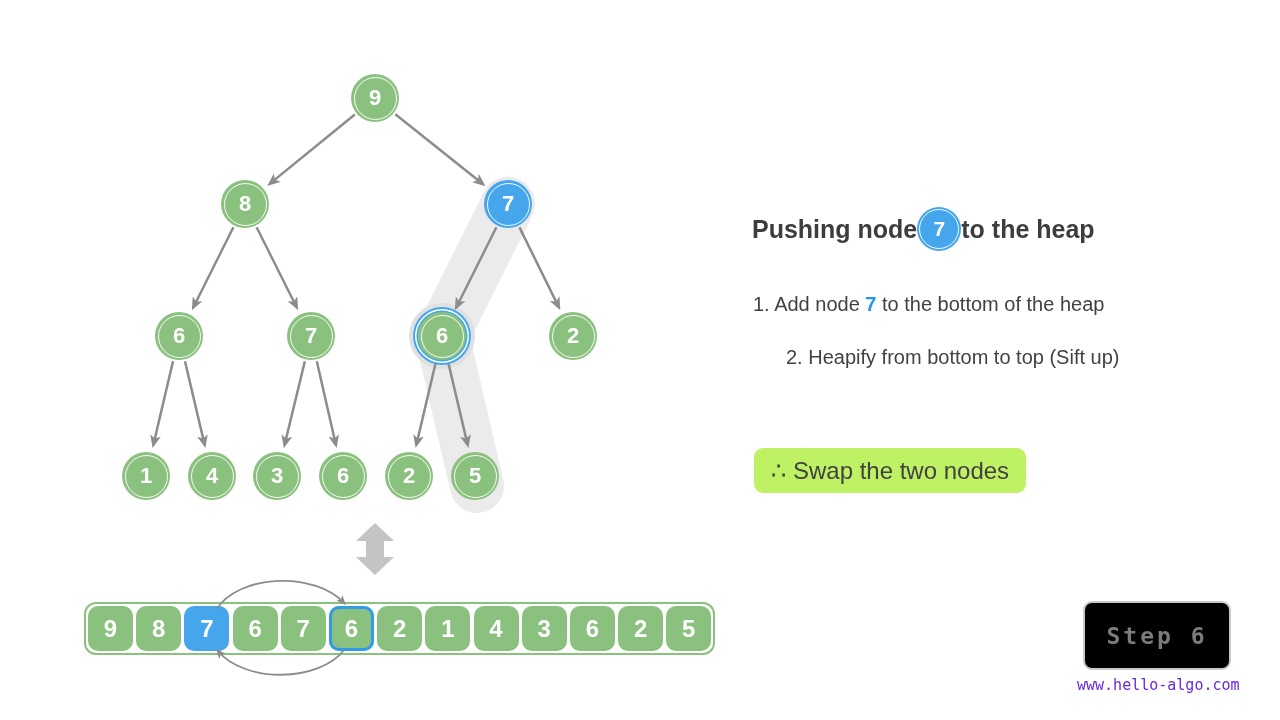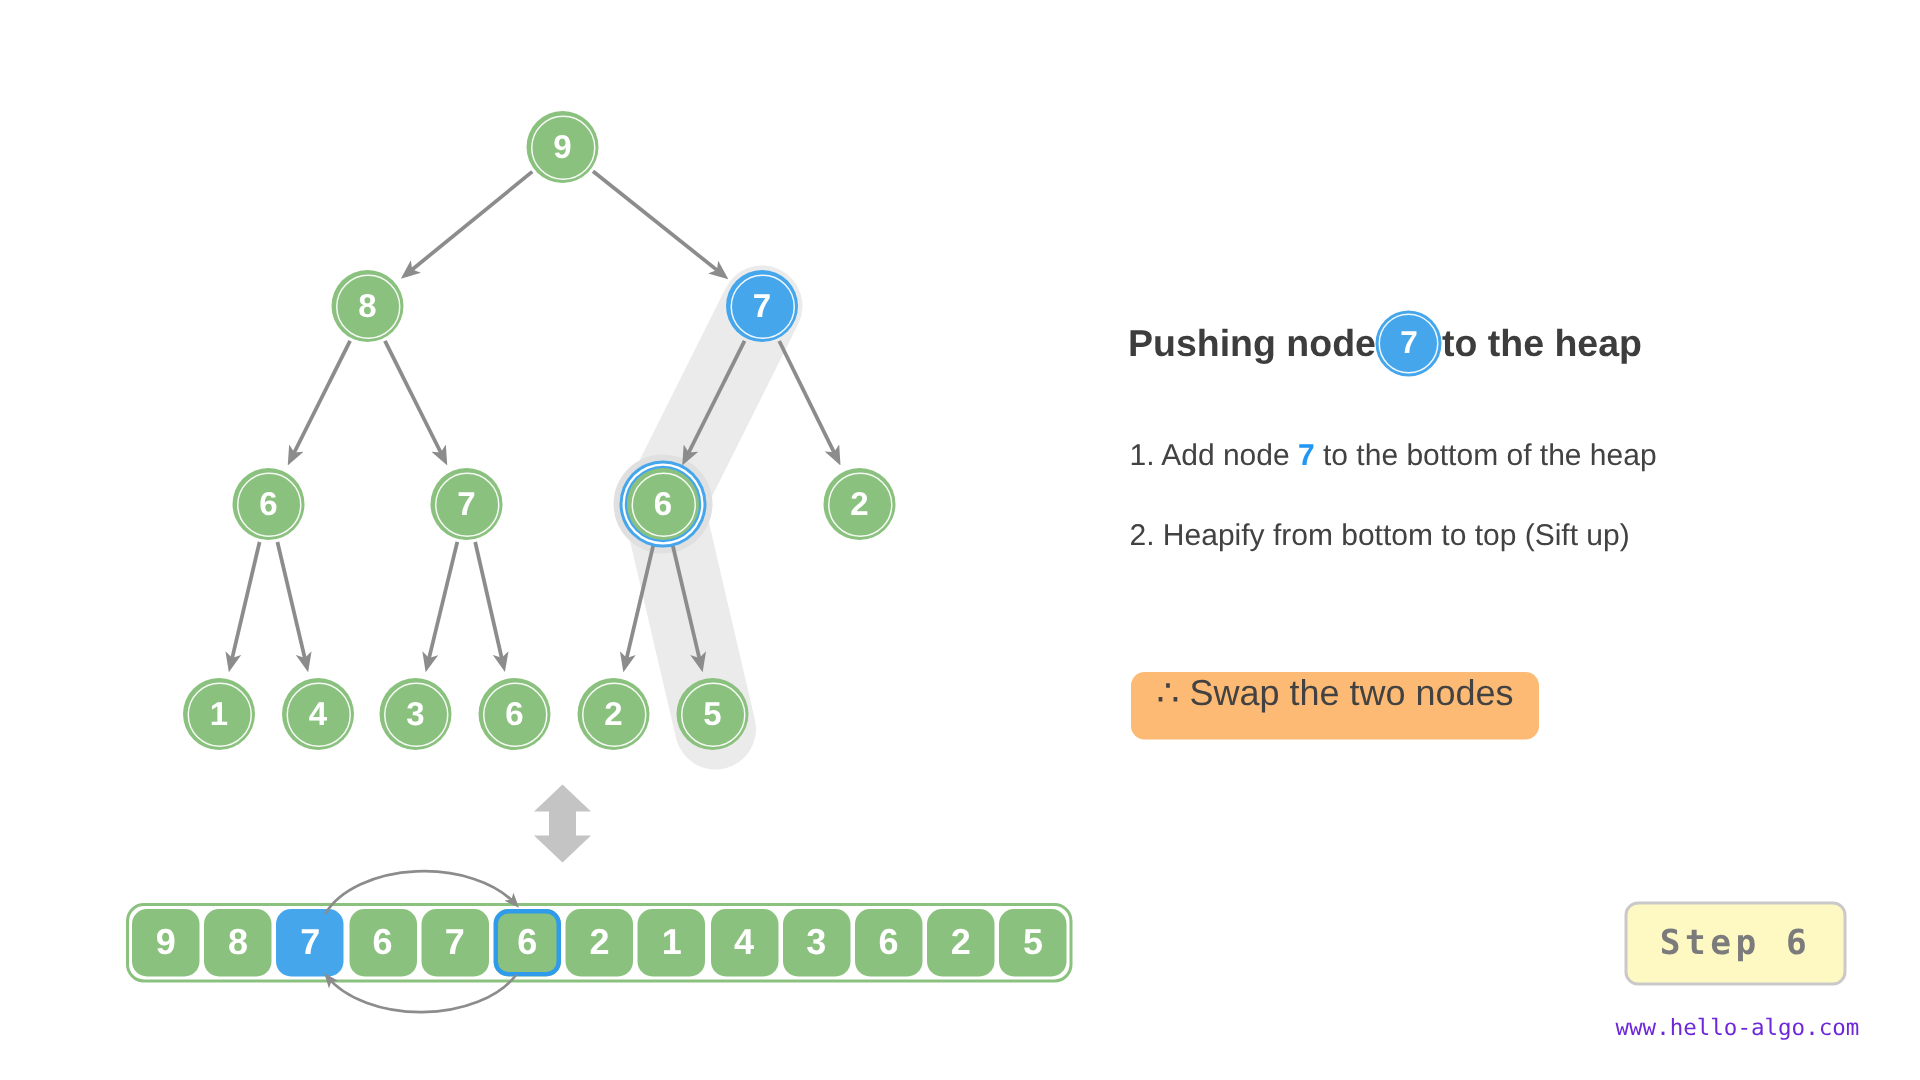--- a/index.html
+++ b/index.html
@@ -27,30 +27,30 @@
   .cell.outlined{box-shadow:inset 0 0 0 3px #2F9BEA;}
 
   
   .panel-title{position:absolute;left:752px;top:207px;z-index:2;display:flex;align-items:center;
                font-size:25px;font-weight:bold;color:#3D3D3D;}
   .inline-node{position:relative;width:44px;height:44px;border-radius:50%;background:#45A6EC;flex:0 0 auto;
                display:flex;align-items:center;justify-content:center;color:#fff;font-weight:bold;font-size:21px;}
   .inline-node::after{content:"";position:absolute;inset:2px;border:1.6px solid rgba(255,255,255,.92);border-radius:50%;}
   .step-line{position:absolute;z-index:2;font-size:20px;color:#424242;white-space:nowrap;line-height:26px;}
   #item1{left:753px;top:291px;}
-  #item2{left:753px;top:344px;}
+  #item2{left:786px;top:344px;}
   #because{left:766px;top:404px;}
   .accent-blue{color:#2196F3;font-weight:bold;}
   .accent-green{color:#4CAF50;font-weight:bold;}
-  #therefore{position:absolute;left:754px;top:448px;height:45px;z-index:2;display:flex;
-             padding:0 17px;background:#fdba74;border-radius:9px;font-size:24px;color:#424242;white-space:nowrap;}
+  #therefore{position:absolute;left:754px;top:448px;height:45px;z-index:2;display:flex;align-items:center;
+             padding:0 17px;background:#bef264;border-radius:9px;font-size:24px;color:#424242;white-space:nowrap;}
 
   
-  #badge{position:absolute;left:1083px;top:601px;width:148px;height:56px;z-index:2;box-sizing:border-box;
-         border:2px solid #C9C9C9;border-radius:9px;background:#fef9c3;
+  #badge{position:absolute;left:1083px;top:601px;width:148px;height:69px;z-index:2;box-sizing:border-box;
+         border:2px solid #C9C9C9;border-radius:9px;background:#000000;
          display:flex;align-items:center;justify-content:center;
          font-family:"DejaVu Sans Mono",monospace;font-size:23px;font-weight:bold;letter-spacing:3px;color:#7B7B7B;}
   #watermark{position:absolute;left:1077px;top:676px;z-index:2;
              font-family:"DejaVu Sans Mono",monospace;font-size:15px;color:#6d28d9;}
 </style>
 </head>
 <body>
 
 <div class="canvas">
 

